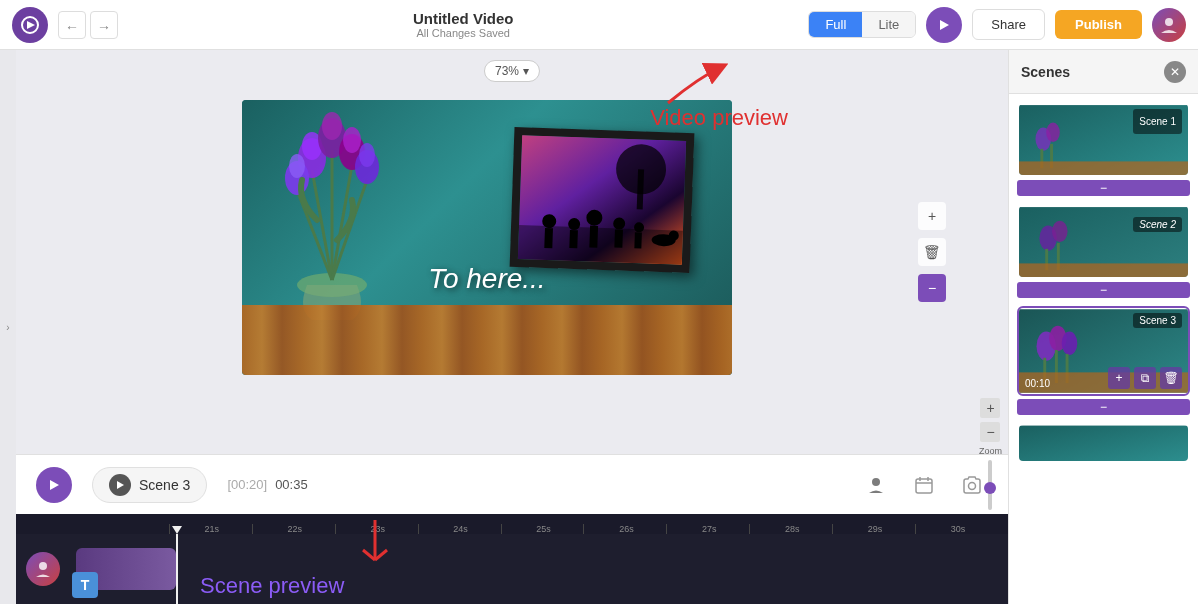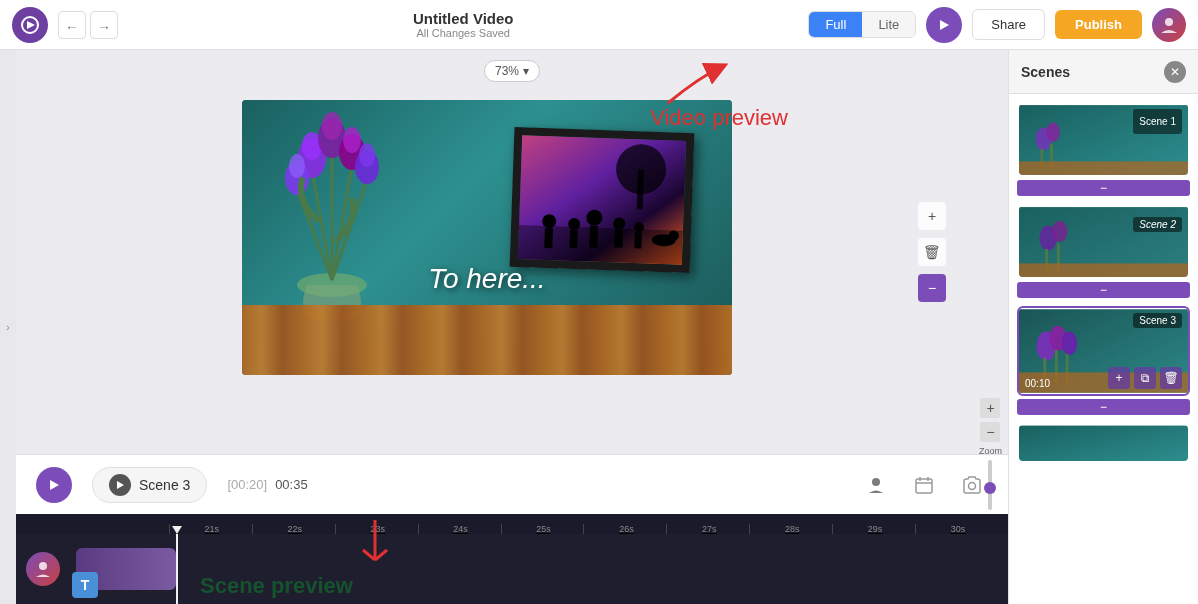--- a/index.html
+++ b/index.html
@@ -234,21 +234,20 @@
       flex-shrink: 0;
       position: relative;
       overflow: hidden;
     }
     .timeline-ruler {
       height: 20px;
       background: #1a1a2a;
       display: flex; align-items: flex-end;
       padding: 0 10px;
       position: relative;
-      text-decoration: underline;
     }
     .timeline-tick {
       display: flex; flex-direction: column; align-items: center;
       font-size: 9px; color: #888; flex: 1;
       border-left: 1px solid #444;
       padding-left: 2px;
     }
     .timeline-tracks {
       height: 70px;
       background: #1e1e2e;
@@ -534,21 +533,21 @@
         </button>
         <button class="ctrl-icon-btn">
           <svg width="20" height="18" viewBox="0 0 20 18">
               <path d="M2 5 Q2 3 4 3 L6 3 L7 1 L13 1 L14 3 L16 3 Q18 3 18 5 L18 15 Q18 17 16 17 L4 17 Q2 17 2 15 Z" fill="none" stroke="#999" stroke-width="1.5"></path>
               <circle cx="10" cy="10" r="3.5" fill="none" stroke="#999" stroke-width="1.5"></circle>
             </svg>
         </button>
       </div>
 
       <div style="position:absolute;bottom:5px;left:200px;pointer-events:none;z-index:200;">
-        <span class="annotation-text" style="font-size:22px;font-weight:700;color:#14532d;">Scene preview</span>
+        <span class="annotation-text" style="font-size:22px;font-weight:400;color:#8b5cf6;">Scene preview</span>
       </div>
 
       <div style="position:absolute;bottom:30px;left:355px;pointer-events:none;z-index:200;">
         <svg width="40" height="55" viewBox="0 0 40 55">
           <path d="M20 5 L20 45" stroke="#e03030" stroke-width="3" fill="none"></path>
           <path d="M20 45 L8 35" stroke="#e03030" stroke-width="3" fill="none"></path>
           <path d="M20 45 L32 35" stroke="#e03030" stroke-width="3" fill="none"></path>
         </svg>
       </div>
     </div>

